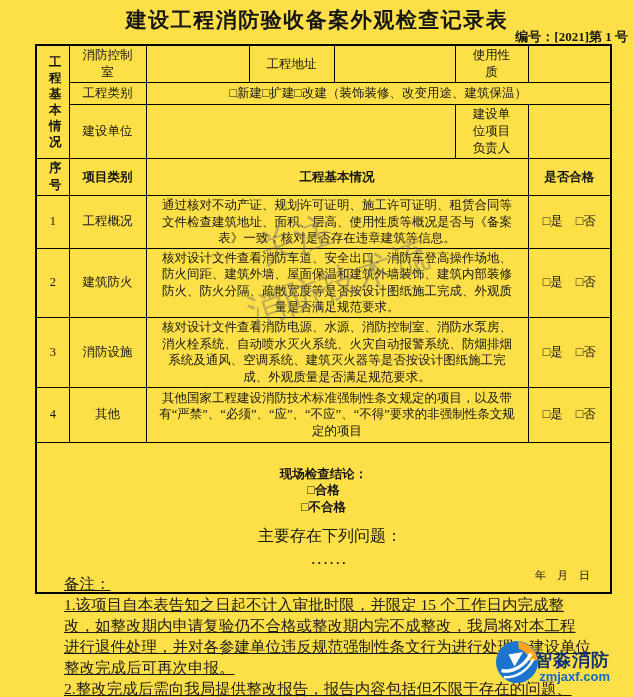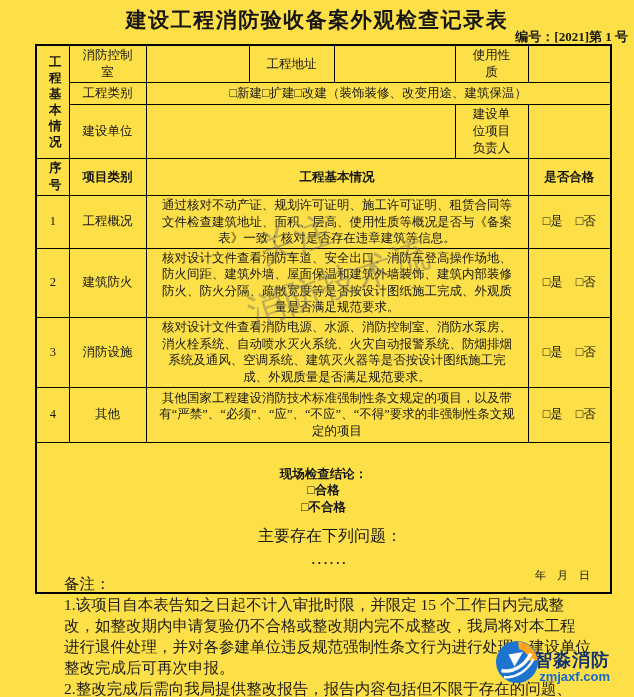--- a/index.html
+++ b/index.html
@@ -29,21 +29,21 @@
   }
   td.qual span.yes { margin-right:13px; }
   td.concl { vertical-align:top; text-align:left; position:relative; padding:5px 6px; font-size:13px;border-radius:21px; }
   .concl-line  { line-height:15.5px; margin-bottom:1px; }
   .concl-title, .concl-opt { font-weight:700; }
   .concl-issues { margin-left:13px; margin-top:13px; font-size:16px; }
   .concl-dots  { margin-left:13px; margin-top:9px; letter-spacing:3px; font-weight:700; }
   .concl-date  { position:absolute; right:20px; bottom:9px; font-size:11px; }
 
   .notes { position:absolute; left:64px; top:573px; font-size:15.5px; line-height:21px; color:#1a1a1a; }
-  .notes div { white-space:nowrap; }
+  .notes div { white-space:nowrap;text-decoration:underline; }
 
   .watermark {
     position:absolute; left:222px; top:236px;
     transform:rotate(-19deg); transform-origin:0 0;
     font-size:37px; line-height:55px; color:rgba(105,105,105,0.42);
     letter-spacing:1px; pointer-events:none; font-weight:400;
   }
   .watermark .wm1 { display:block; margin-left:30px; }
   .watermark .wm2 { display:block; }
 

